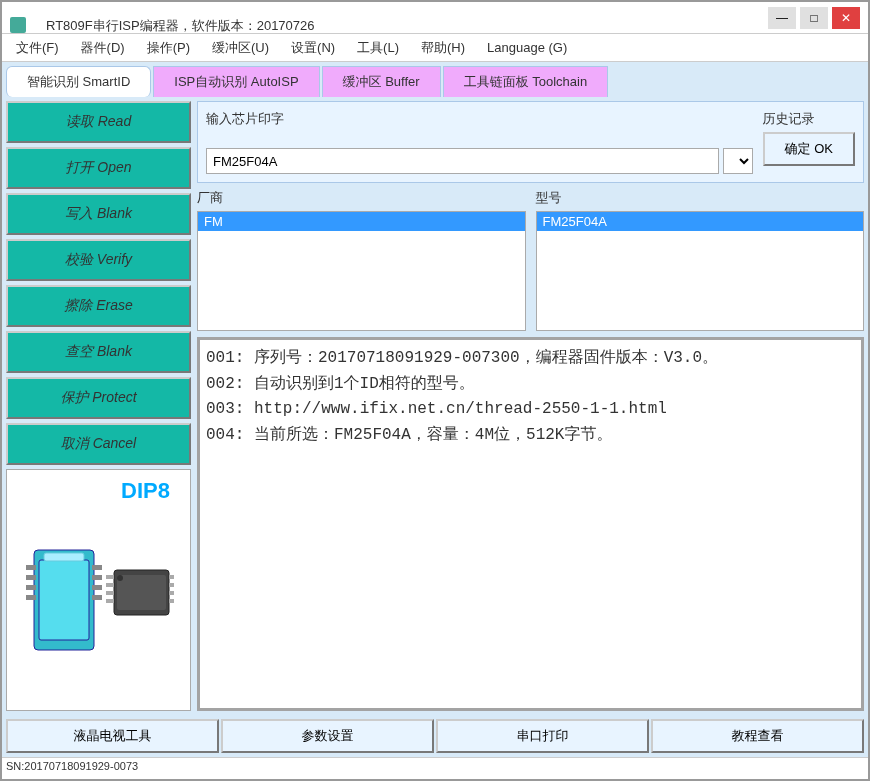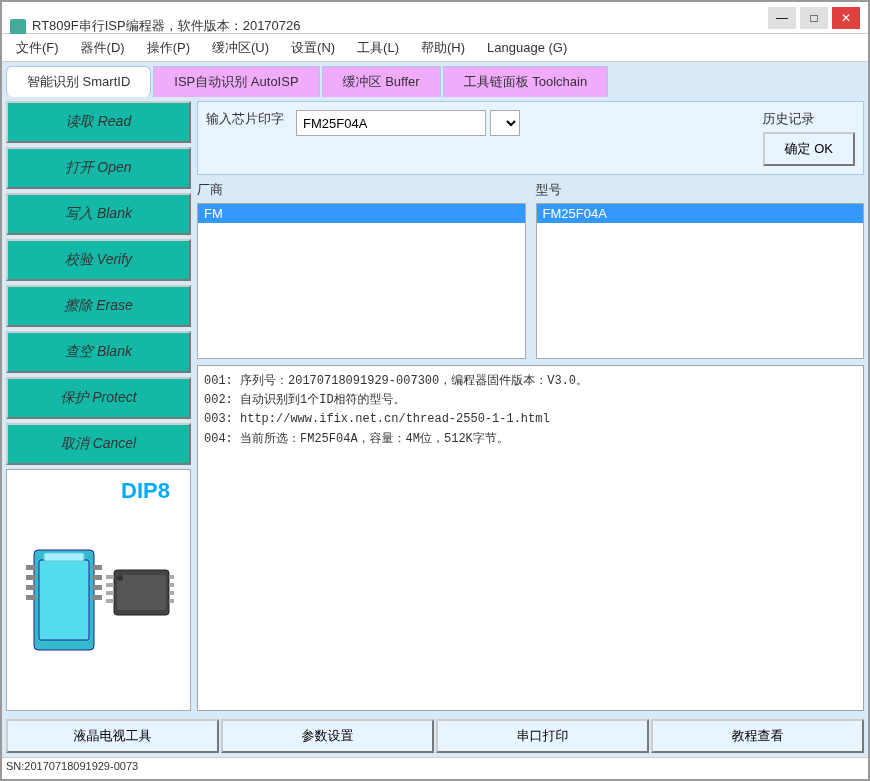--- a/index.html
+++ b/index.html
@@ -24,22 +24,22 @@
       height: 32px;
       display: flex;
       align-items: center;
       justify-content: space-between;
       padding: 0 8px;
       border-bottom: 1px solid #ccc;
       flex-shrink: 0;
     }
     .title-bar-left {
       display: flex;
-      align-items: flex-end;
-      gap: 6px;
+      align-items: flex-start;
+      gap: 20px;
       margin-top: 16px;
     }
     .title-icon {
       width: 16px;
       height: 16px;
       background: #4a9;
       border-radius: 2px;
     }
     .title-text {
       font-size: 13px;
@@ -162,22 +162,22 @@
       background: #e8f4ff;
       border: 1px solid #aac8e8;
       padding: 8px;
       display: flex;
       gap: 10px;
       align-items: flex-start;
       flex-shrink: 0;
     }
     .input-group {
       display: flex;
-      flex-direction: row;
-      gap: 12px;
+      flex-direction: column;
+      gap: 20px;
       flex: 1;
     }
     .input-label {
       font-size: 13px;
       color: #333;
     }
     .chip-input {
       display: flex;
       align-items: center;
       gap: 4px;
@@ -222,38 +222,38 @@
       flex-direction: column;
       gap: 4px;
     }
     .section-label {
       font-size: 13px;
       color: #333;
     }
     .list-box {
       border: 1px solid #aaa;
       background: white;
-      height: 156px;
+      height: 120px;
       overflow-y: auto;
     }
     .list-item {
       padding: 2px 6px;
       font-size: 13px;
       cursor: pointer;
     }
     .list-item.selected {
       background: #3399ff;
       color: white;
     }
     .log-area {
       flex: 1;
       background: white;
-      border: 1px solid #a3a3a3;
+      border: 3px solid #a3a3a3;
       padding: 6px;
-      font-size: 12px;
+      font-size: 16px;
       font-family: 'Courier New', monospace;
       overflow-y: auto;
       overflow-x: auto;
       color: #333;
       min-height: 0;
     }
     .log-line {
       white-space: nowrap;
       line-height: 1.6;
     }

